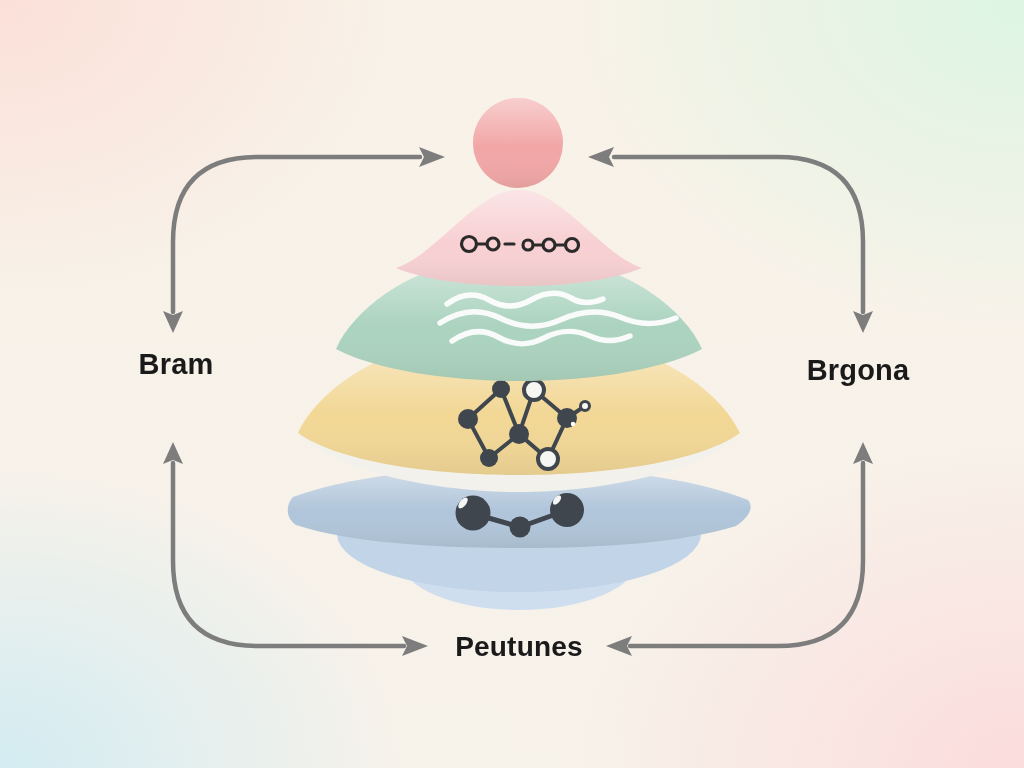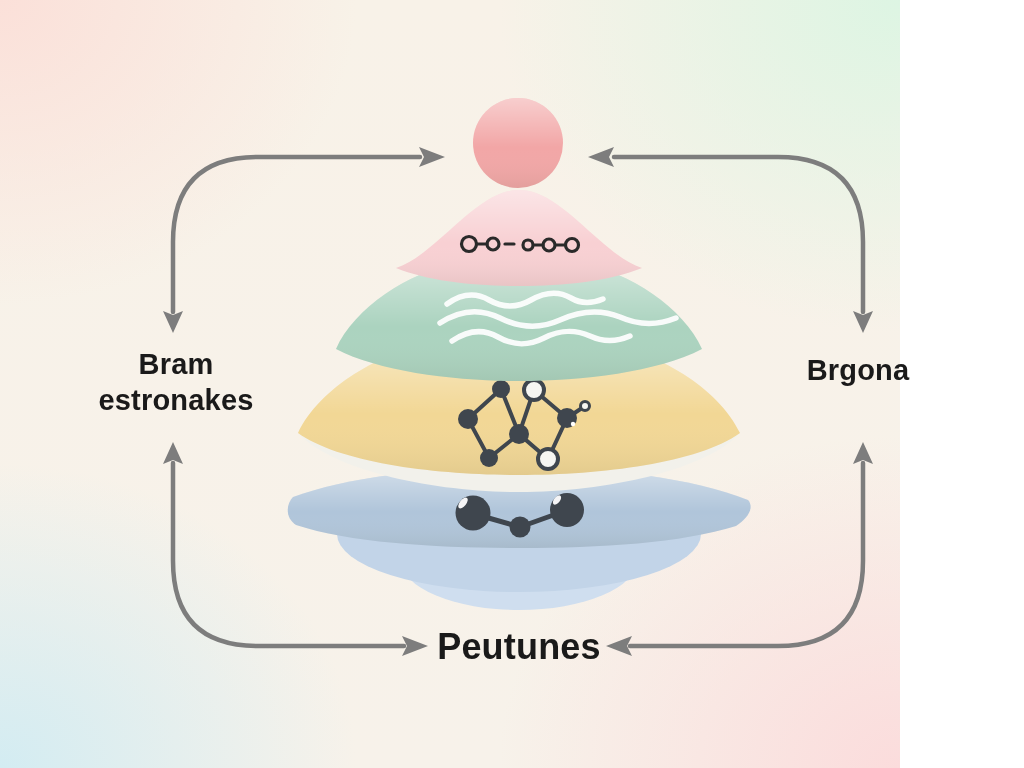--- a/index.html
+++ b/index.html
@@ -3,39 +3,39 @@
 <meta charset="utf-8">
 <style>
   html, body { margin: 0; padding: 0; }
   body {
     width: 1024px; height: 768px;
     font-family: "Liberation Sans", "DejaVu Sans", sans-serif;
     overflow: hidden;
   }
   .canvas {
     position: relative;
-    width: 900px; height: 768px;
+    width: 1024px; height: 768px;
     background:
       radial-gradient(55% 55% at 0% 0%,   #fbe0d9 0%, rgba(251,224,217,0) 72%),
       radial-gradient(62% 60% at 100% 0%, #ddf5e3 0%, rgba(221,245,227,0) 72%),
       radial-gradient(55% 55% at 0% 100%, #d3ecf2 0%, rgba(211,236,242,0) 72%),
       radial-gradient(62% 60% at 100% 100%, #fbdcdc 0%, rgba(251,220,220,0) 72%),
       linear-gradient(180deg, #f8f2e8 0%, #f7f2ea 100%);
   }
   svg.diagram { position: absolute; inset: 0; }
   .label {
     position: absolute;
     text-align: center;
     font-weight: bold;
     color: #1a1a1a;
     letter-spacing: 0.2px;
   }
   .label-left  { left: 40px;  top: 346px; width: 272px; font-size: 29px; line-height: 36px; }
   .label-right { left: 740px; top: 352px; width: 236px; font-size: 29px; line-height: 36px; }
-  .label-bottom{ left: 398px; top: 630px; width: 242px; font-size: 36px; line-height: 34px; }
+  .label-bottom{ left: 398px; top: 630px; width: 242px; font-size: 28px; line-height: 34px; }
 </style>
 </head>
 <body>
 
 <div class="canvas">
 
   <svg class="diagram" width="1024" height="768" viewBox="0 0 1024 768">
     <defs>
       <linearGradient id="shade" x1="0" y1="0" x2="0" y2="1">
         <stop offset="0" stop-color="#ffffff" stop-opacity="0.45"></stop>
@@ -144,21 +144,20 @@
         <circle cx="567" cy="510" r="17"></circle>
         <circle cx="520" cy="527" r="10.5"></circle>
       </g>
       <ellipse cx="463" cy="503" rx="3.2" ry="6.5" transform="rotate(38 463 503)" fill="#ffffff" opacity="0.95"></ellipse>
       <ellipse cx="557" cy="500" rx="3" ry="5.5" transform="rotate(38 557 500)" fill="#ffffff" opacity="0.95"></ellipse>
     </g>
   </svg>
 
   <div class="label label-left">
     <span>Bram</span><br>
-    <span>estronakes</span>
   </div>
 
   <div class="label label-right">
     <span>Brgona</span><br>
   </div>
 
   <div class="label label-bottom">
     <span>Peutunes</span>
   </div>
 

